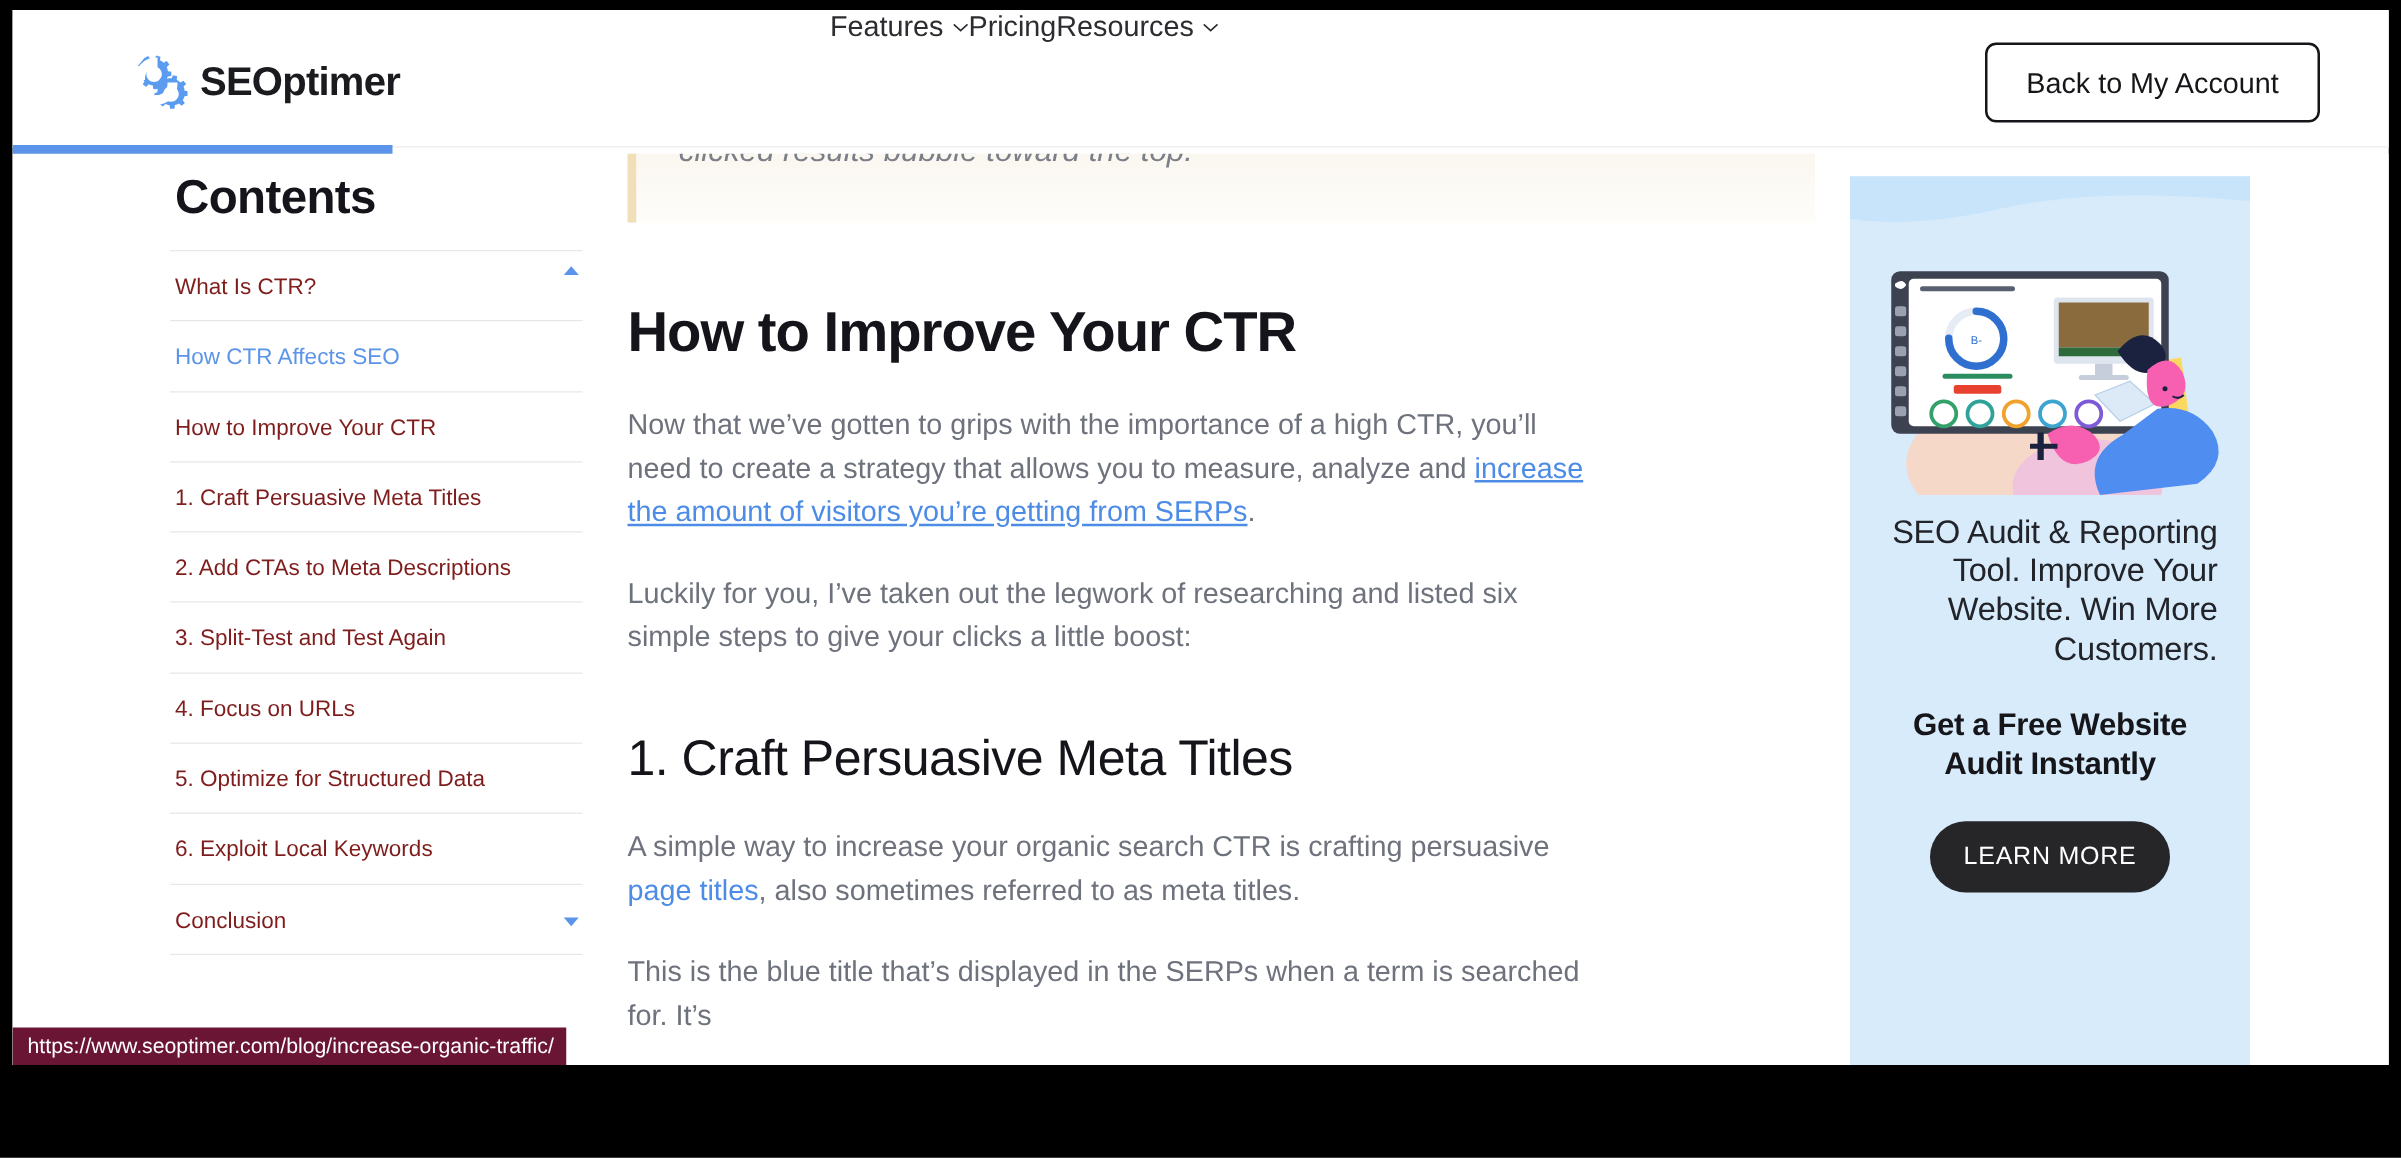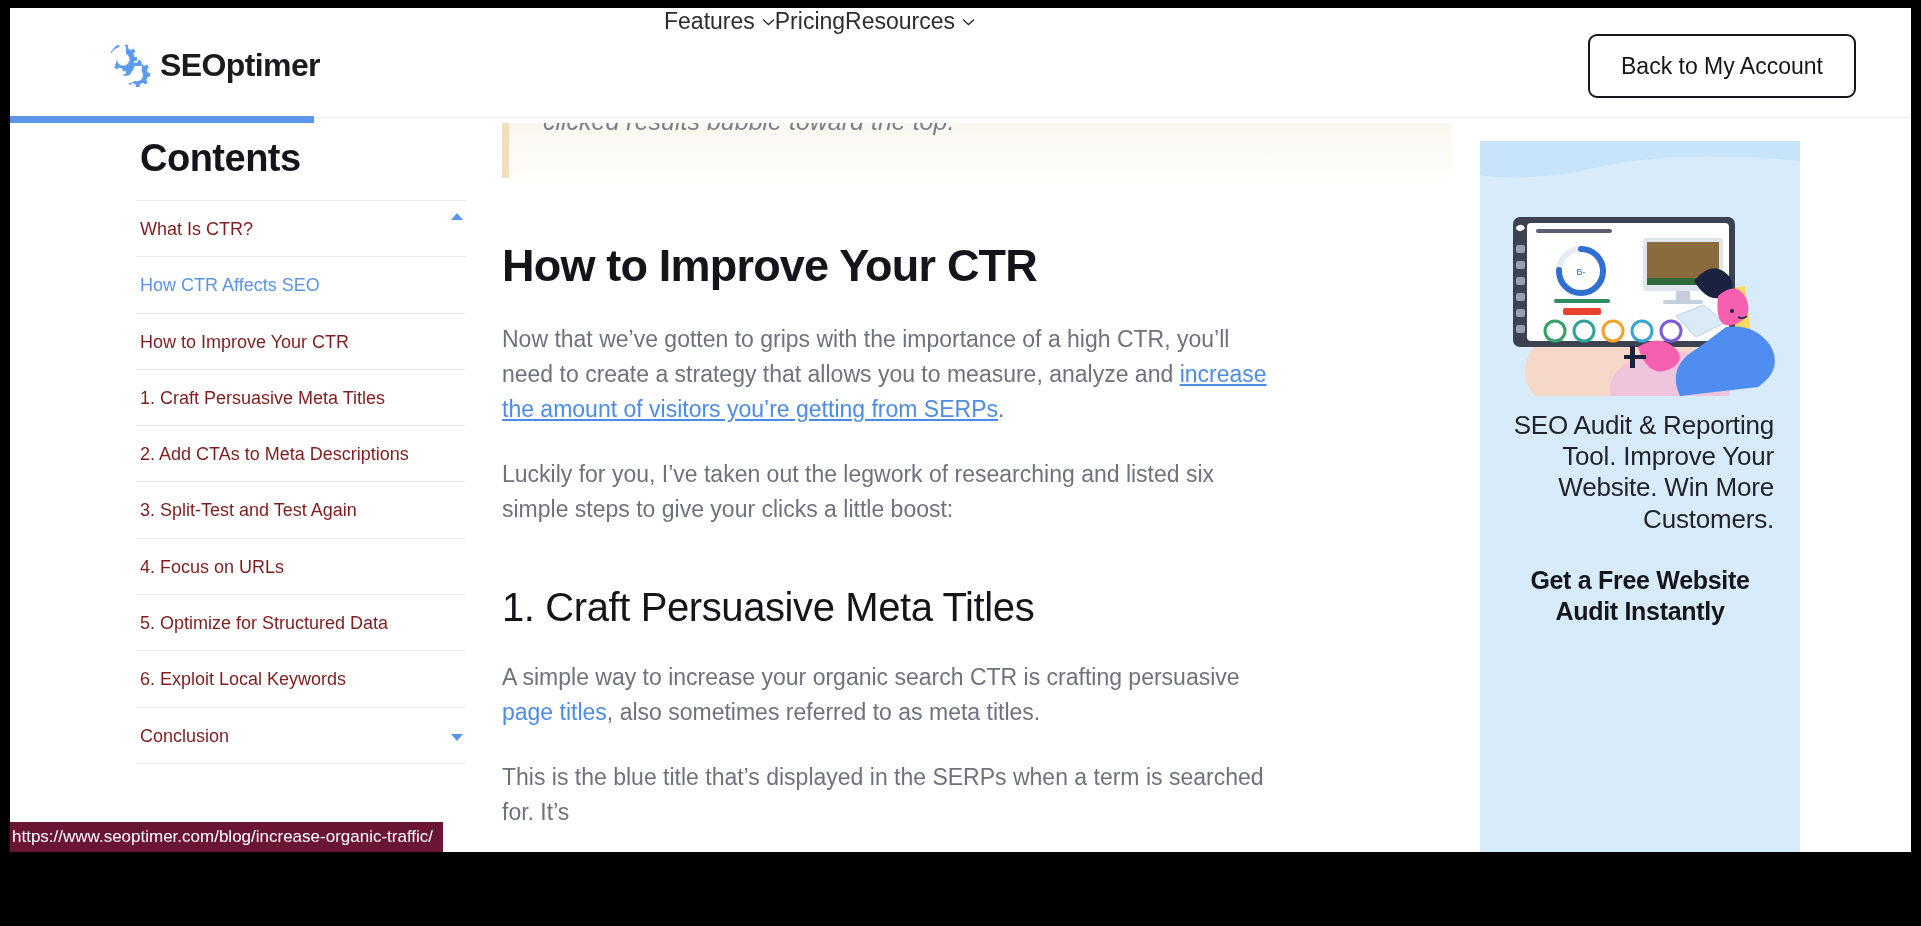--- a/index.html
+++ b/index.html
@@ -202,21 +202,21 @@
 
   
   #status-bar {
     position: absolute;
     left: 0; bottom: 0;
     height: 30px;
     background: #6b1535;
     color: #ffffff;
     font-size: 17px;
     display: flex; align-items: center;
-    padding: 0 10px 0 2px;
+    padding: 0 10px 0 12px;
     z-index: 60;
     white-space: nowrap;
   }
 </style>
 </head>
 <body>
 
 <div id="viewport">
 
   <header id="site-header">
@@ -361,20 +361,23 @@
         <circle cx="252" cy="170" r="2" fill="#1b2240"></circle>
         <path d="M258 176 q5 3 9 -1" stroke="#1b2240" stroke-width="1.6" fill="none"></path>
         <path d="M246 186 q28 -4 44 18 q14 24 -12 42 L200 255 q-14 -30 18 -48 Z" fill="#4f8df0"></path>
         <path d="M158 206 q22 -14 38 2 q10 12 -6 20 q-22 10 -32 -22 Z" fill="#f75fb0"></path>
         <rect x="150" y="205" width="5" height="22" fill="#1b2240"></rect>
         <rect x="144" y="214" width="22" height="4" fill="#1b2240"></rect>
       </svg>
 
       <div id="ad-headline">SEO Audit &amp; Reporting Tool. Improve Your Website. Win More Customers.</div>
       <div id="ad-subhead">Get a Free Website Audit Instantly</div>
+      <div id="ad-cta" style="background: rgb(38, 38, 41);">
+        <span>LEARN MORE</span>
+      </div>
     </aside>
 
   </div>
 
   <div id="status-bar" style="background: rgb(107, 21, 53);">
     <span>https://www.seoptimer.com/blog/increase-organic-traffic/</span>
   </div>
 
 </div>
 

